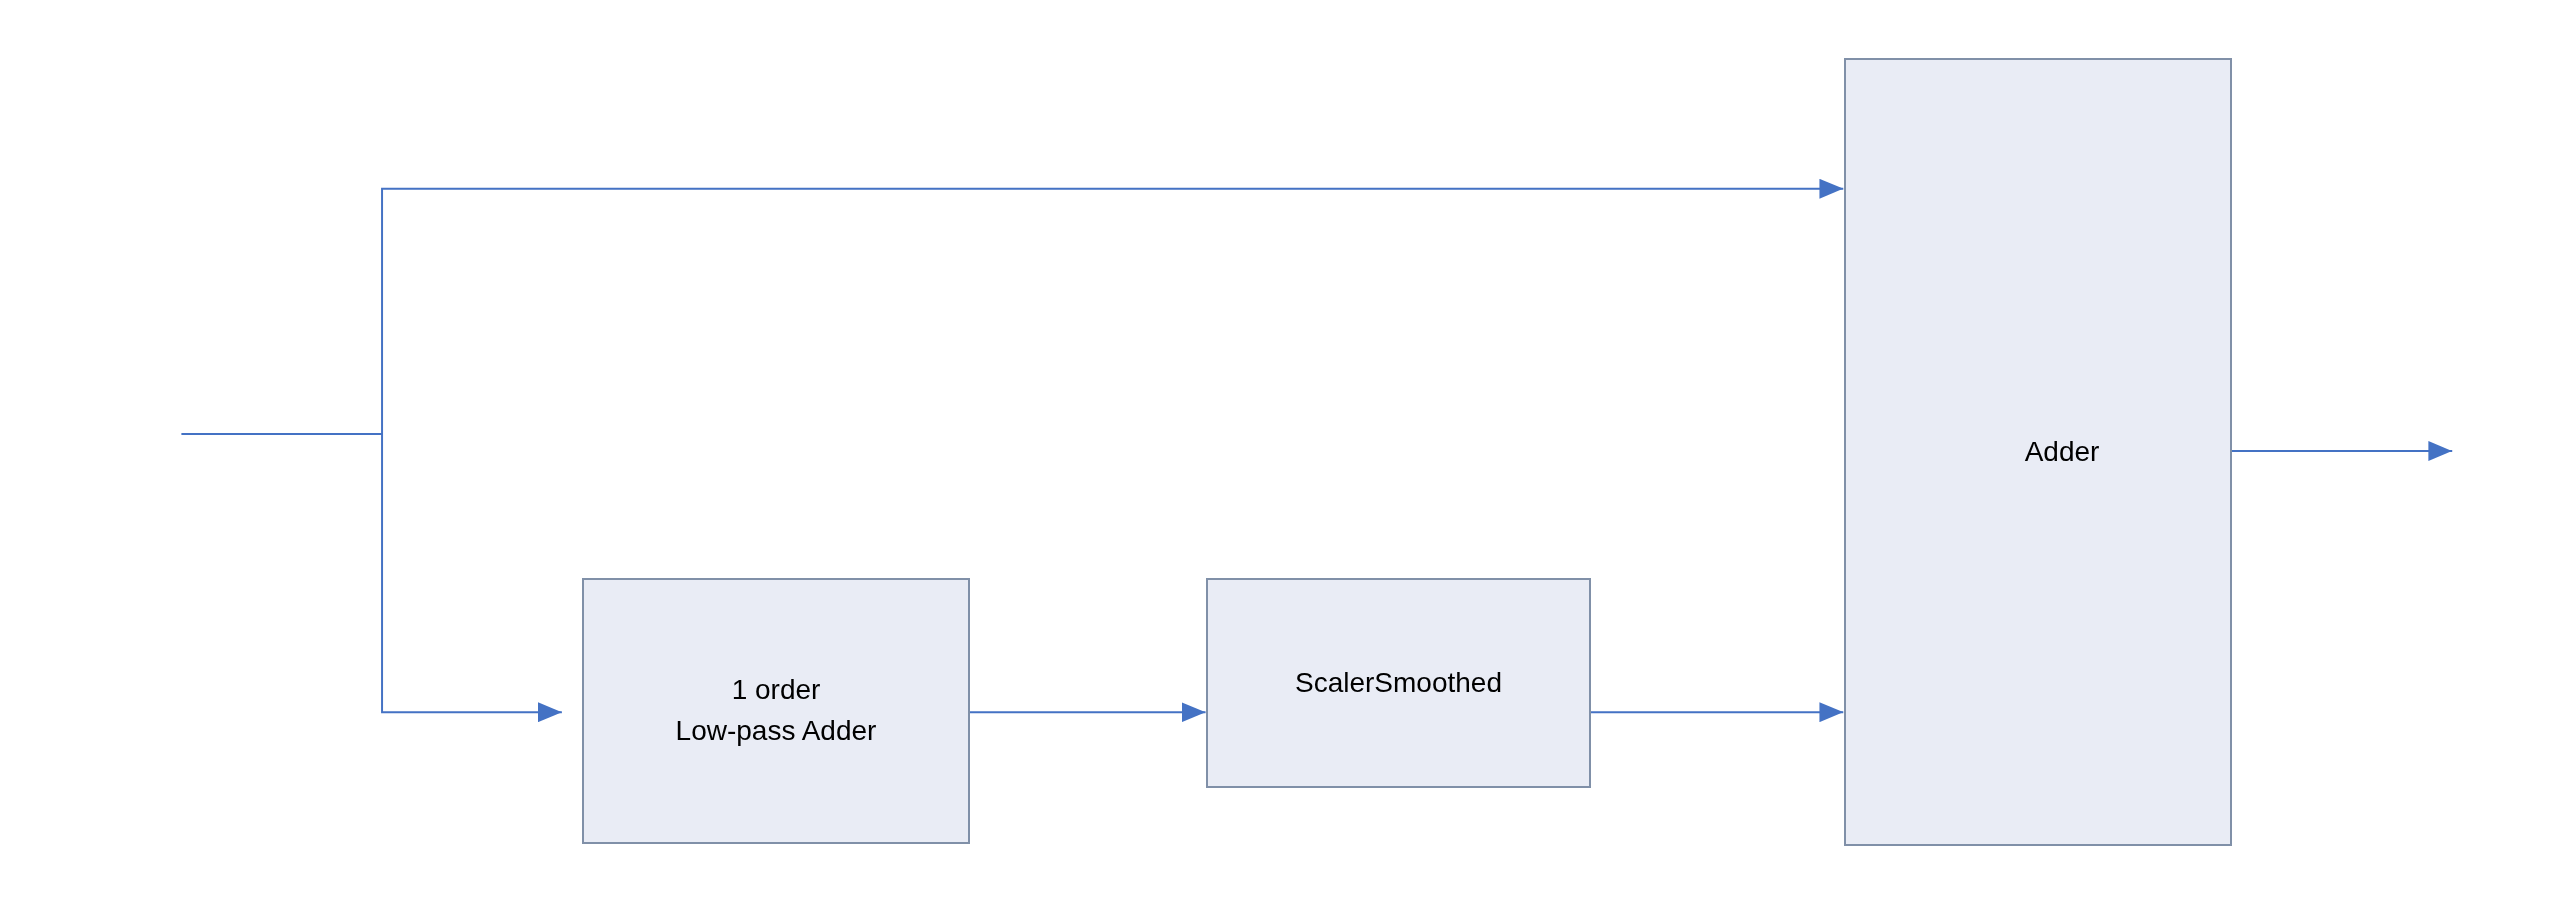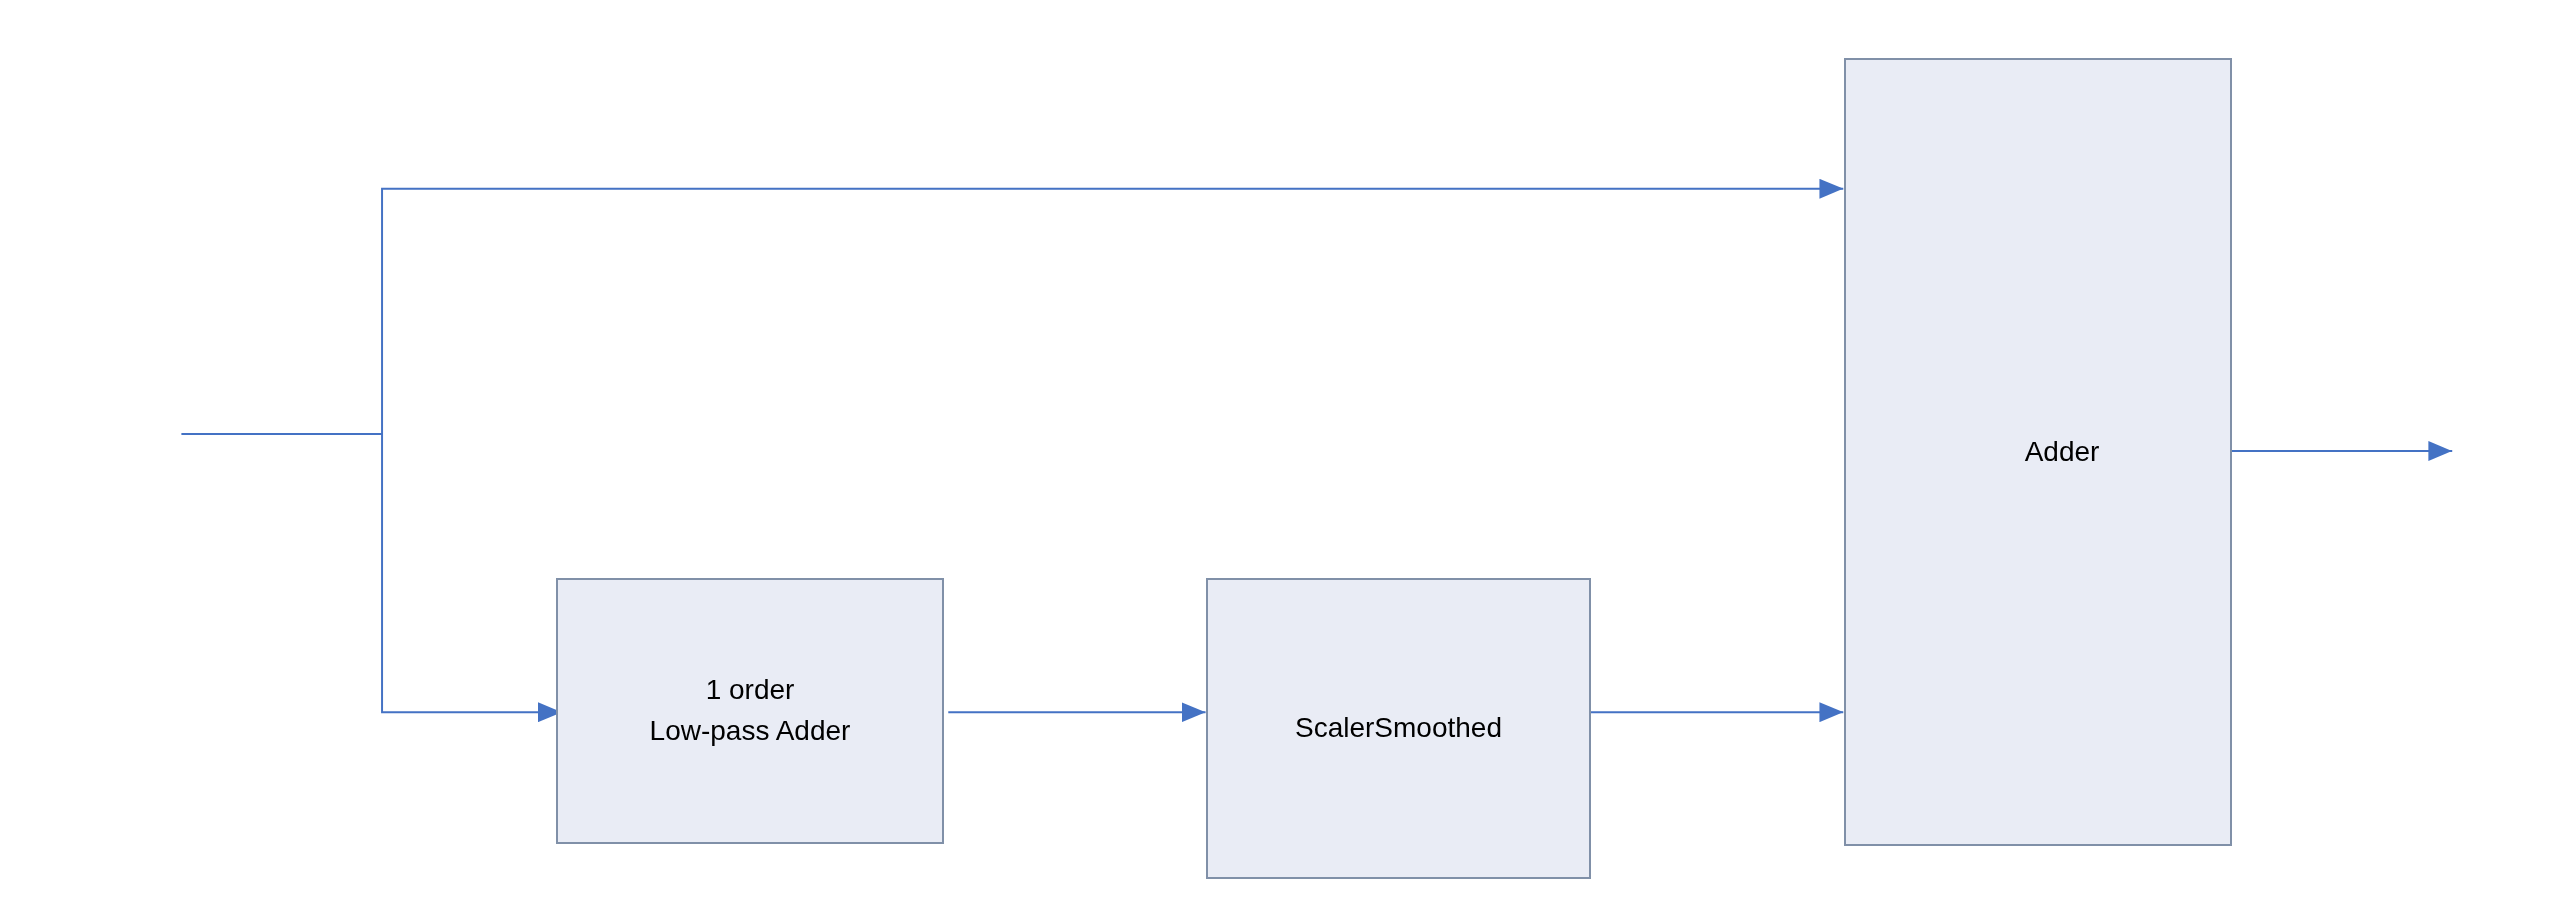--- a/index.html
+++ b/index.html
@@ -42,22 +42,22 @@
     border: 2px solid var(--block-border);
     display: flex;
     flex-direction: column;
     align-items: center;
     justify-content: center;
     text-align: center;
     color: var(--text);
     font-size: 28px;
     line-height: 1.45;
   }
-  #block-lowpass { left: 556px;  top: 578px; width: 388px; height: 266px; }
-  #block-scaler  { left: 1206px; top: 578px; width: 385px; height: 301px; }
+  #block-lowpass { left: 582px;  top: 578px; width: 388px; height: 266px; }
+  #block-scaler  { left: 1206px; top: 578px; width: 385px; height: 210px; }
   #block-adder   { left: 1844px; top: 58px;  width: 388px; height: 788px; padding-left: 48px; }
 </style>
 </head>
 <body>
 
 <div class="canvas">
 
   <svg class="connectors" width="2576" height="898" viewBox="0 0 2592 904">
     <defs>
       <marker id="arrow" markerWidth="12" markerHeight="10" refX="12" refY="5" orient="auto" markerUnits="strokeWidth">

